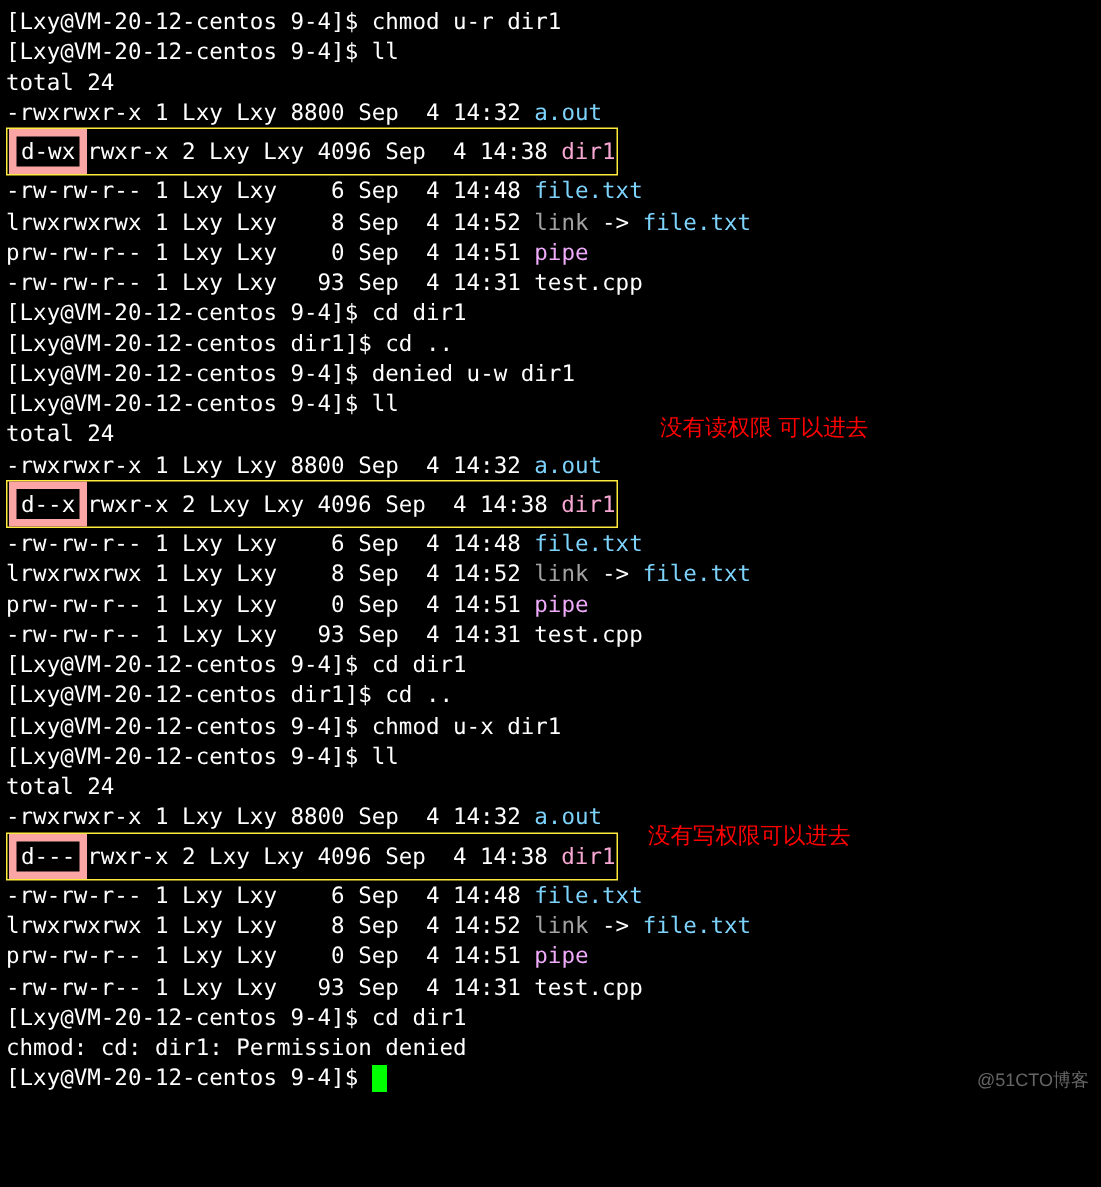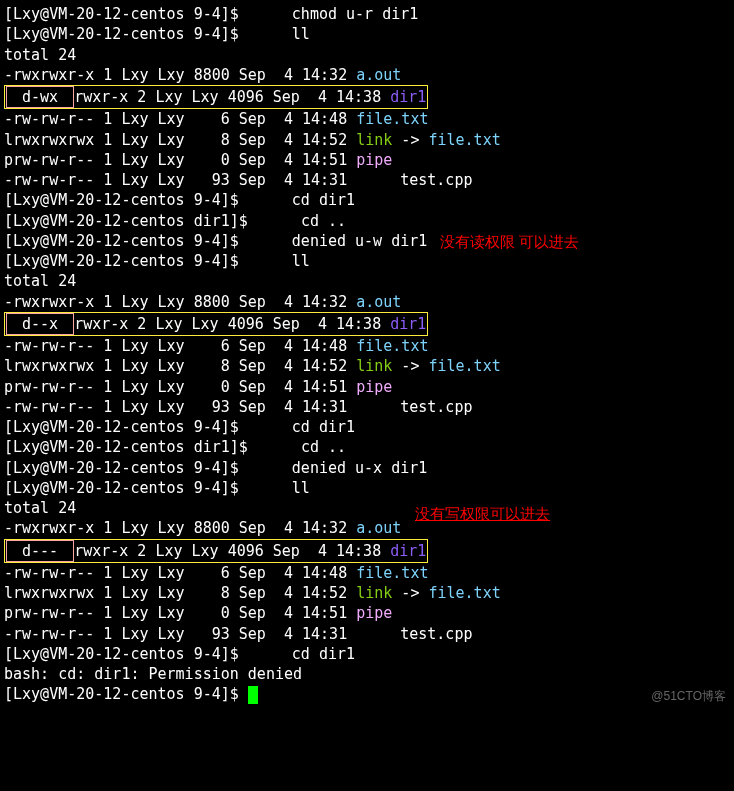--- a/index.html
+++ b/index.html
@@ -14,57 +14,58 @@
       line-height: 1.35;
       padding: 4px;
       width: 734px;
       position: relative;
     }
     .line {
       white-space: pre;
       color: #fff;
     }
     .green { color: #7dd3fc; }
-    .cyan { color: #84cc16; }
-    .blue { color: #8b5cf6; }
+    .cyan { color: #a3a3a3; }
+    .blue { color: #f9a8d4; }
     .yellow { color: #f0abfc; }
-    .white { color: #fff; margin-left: 44px; }
+    .white { color: #fff; }
     .red-anno {
       color: #ff0000;
       font-family: 'SimSun', serif;
       font-size: 15px;
     }
     .box-yellow {
       border: 1px solid #ffeb3b;
       display: inline-block;
       padding: 0 1px;
     }
     .box-red {
-      border: 1px solid #fca5a5;
+      border: 5px solid #fca5a5;
       display: inline-block;
-      padding: 0 15px;
+      padding: 0 3px;
     }
     .cursor {
       background: #00ff00;
       display: inline-block;
       width: 10px;
       height: 18px;
       vertical-align: middle;
     }
     .watermark {
       position: absolute;
       right: 8px;
       bottom: 4px;
       color: #666;
       font-size: 12px;
       font-family: sans-serif;
       text-align: center;
     }
     .anno-pos {
       position: absolute;
+      margin-top: 44px;
     }
   </style>
 </head>
 <body>
 
 <div class="line"><span>[Lxy@VM-20-12-centos 9-4]$ </span><span class="white">chmod u-r dir1</span></div>
 <div class="line"><span>[Lxy@VM-20-12-centos 9-4]$ </span><span class="white">ll</span></div>
 <div class="line"><span>total 24</span></div>
 <div class="line"><span>-rwxrwxr-x</span><span> 1 Lxy Lxy 8800 Sep  4 14:32 </span><span class="green">a.out</span></div>
 <div class="line"><span class="box-yellow"><span><span class="box-red">d-wx</span><span>rwxr-x</span></span><span> 2 Lxy Lxy 4096 Sep  4 14:38 </span><span class="blue">dir1</span></span></div>
@@ -80,30 +81,30 @@
 <div class="line"><span>total 24</span></div>
 <div class="line"><span>-rwxrwxr-x</span><span> 1 Lxy Lxy 8800 Sep  4 14:32 </span><span class="green">a.out</span></div>
 <div class="line"><span class="box-yellow"><span><span class="box-red">d--x</span><span>rwxr-x</span></span><span> 2 Lxy Lxy 4096 Sep  4 14:38 </span><span class="blue">dir1</span></span></div>
 <div class="line"><span>-rw-rw-r--</span><span> 1 Lxy Lxy    6 Sep  4 14:48 </span><span class="green">file.txt</span></div>
 <div class="line"><span>lrwxrwxrwx</span><span> 1 Lxy Lxy    8 Sep  4 14:52 </span><span class="cyan">link</span><span> -&gt; </span><span class="green">file.txt</span></div>
 <div class="line"><span>prw-rw-r--</span><span> 1 Lxy Lxy    0 Sep  4 14:51 </span><span class="yellow">pipe</span></div>
 <div class="line"><span>-rw-rw-r--</span><span> 1 Lxy Lxy   93 Sep  4 14:31 </span><span class="white">test.cpp</span></div>
 <div class="line"><span>[Lxy@VM-20-12-centos 9-4]$ </span><span class="white">cd dir1</span></div>
 <div class="line"><span>[Lxy@VM-20-12-centos dir1]$ </span><span class="white">cd ..</span></div>
 
-<div class="line"><span>[Lxy@VM-20-12-centos 9-4]$ </span><span class="white">denied u-x dir1</span></div>
+<div class="line"><span>[Lxy@VM-20-12-centos 9-4]$ </span><span class="white">chmod u-x dir1</span></div>
 <div class="line"><span>[Lxy@VM-20-12-centos 9-4]$ </span><span class="white">ll</span></div>
 <div class="line"><span>total 24</span></div>
 <div class="line"><span>-rwxrwxr-x</span><span> 1 Lxy Lxy 8800 Sep  4 14:32 </span><span class="green">a.out</span></div>
 <div class="line"><span class="box-yellow"><span><span class="box-red">d---</span><span>rwxr-x</span></span><span> 2 Lxy Lxy 4096 Sep  4 14:38 </span><span class="blue">dir1</span></span></div>
 <div class="line"><span>-rw-rw-r--</span><span> 1 Lxy Lxy    6 Sep  4 14:48 </span><span class="green">file.txt</span></div>
 <div class="line"><span>lrwxrwxrwx</span><span> 1 Lxy Lxy    8 Sep  4 14:52 </span><span class="cyan">link</span><span> -&gt; </span><span class="green">file.txt</span></div>
 <div class="line"><span>prw-rw-r--</span><span> 1 Lxy Lxy    0 Sep  4 14:51 </span><span class="yellow">pipe</span></div>
 <div class="line"><span>-rw-rw-r--</span><span> 1 Lxy Lxy   93 Sep  4 14:31 </span><span class="white">test.cpp</span></div>
 <div class="line"><span>[Lxy@VM-20-12-centos 9-4]$ </span><span class="white">cd dir1</span></div>
-<div class="line"><span>bash: cd: dir1: Permission denied</span></div>
+<div class="line"><span>chmod: cd: dir1: Permission denied</span></div>
 <div class="line"><span>[Lxy@VM-20-12-centos 9-4]$ </span><span class="cursor"></span></div>
 
 <div class="red-anno anno-pos" style="left:440px; top:232px;">没有读权限  可以进去</div>
-<div class="red-anno anno-pos" style="left:415px; top:504px;text-decoration:underline;">没有写权限可以进去</div>
+<div class="red-anno anno-pos" style="left:432px; top:504px;">没有写权限可以进去</div>
 <div class="red-anno anno-pos" style="left:390px; top:756px;">没有可执行权限，不能进去</div>
 
 <div class="watermark">@51CTO博客</div>
 
 </body></html>

